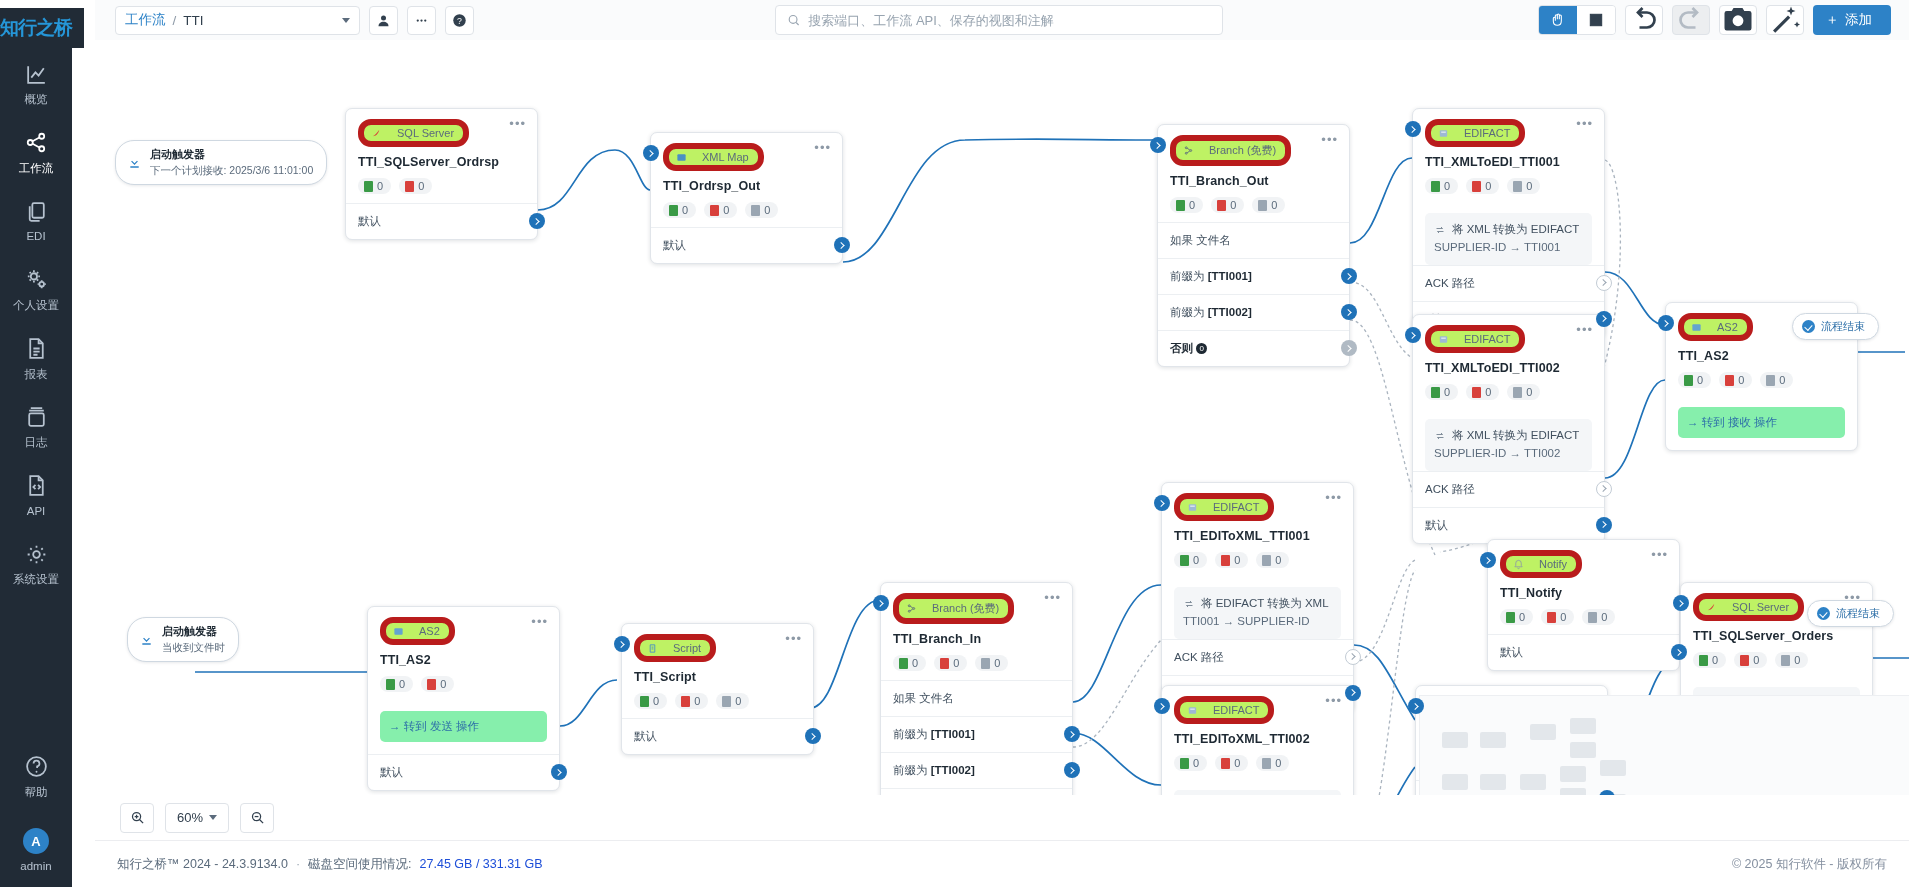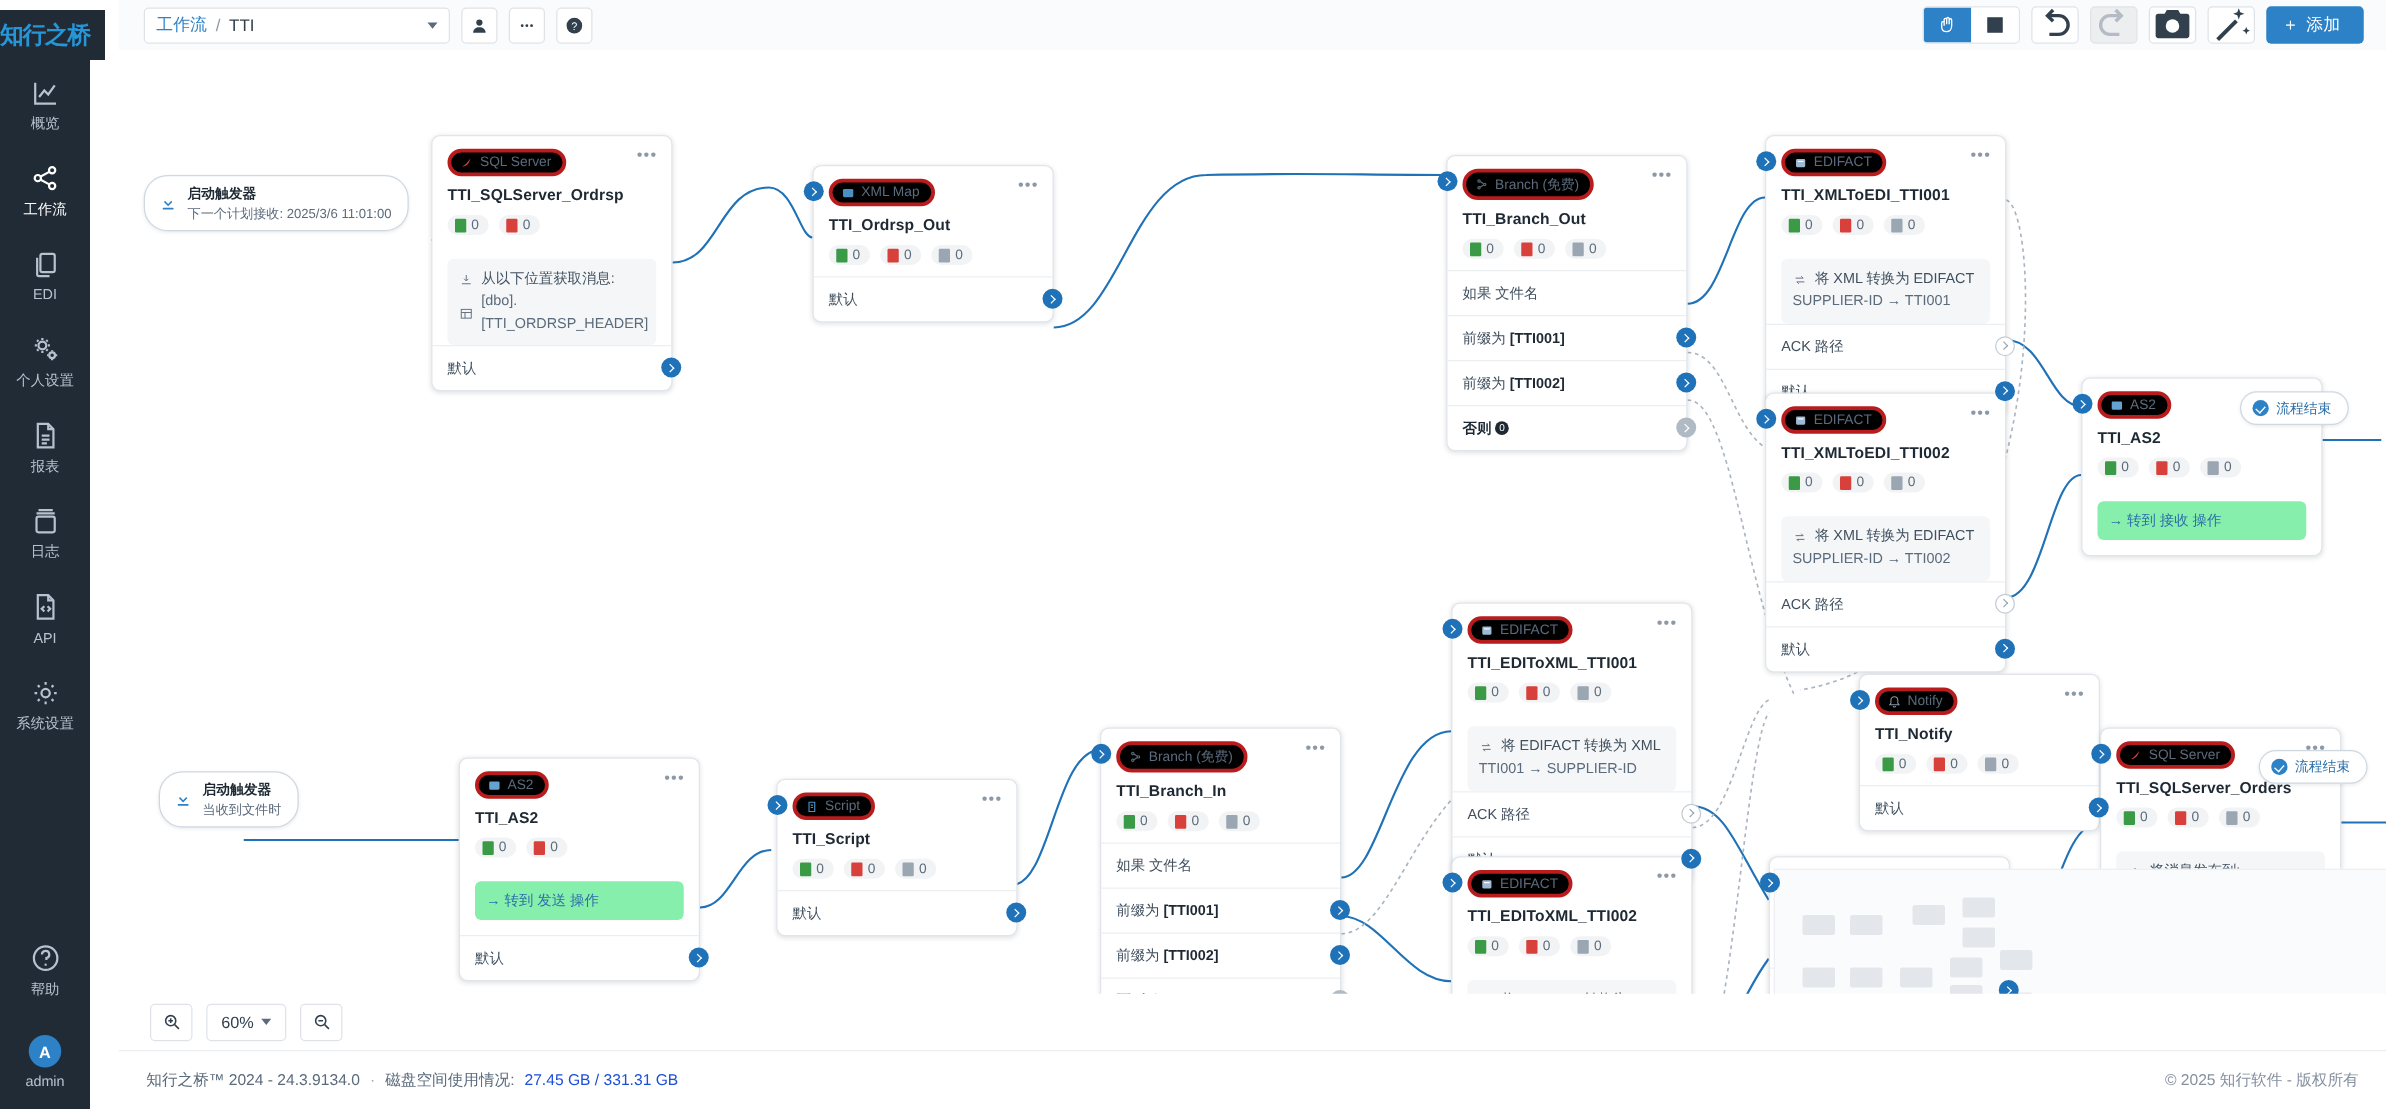--- a/index.html
+++ b/index.html
@@ -90,22 +90,22 @@
   }
   #edges{ position:absolute; left:0; top:0; width:1814px; height:800px; pointer-events:none;}
 
   
   .node{
     position:absolute; background:#fff; border:1px solid #e1e5ea; border-radius:7px;
     box-shadow:0 1px 4px rgba(30,40,55,.14); font-size:12px;
   }
   .node-head{ padding:10px 12px 9px 12px; }
   .chip{
-    display:inline-flex; align-items:center; gap:5px; border:3px solid #b91c1c; border-radius:13px;
-    padding:2px 9px 2px 7px; font-size:11px; color:#5b6b7c; background:#000000;
+    display:inline-flex; align-items:center; gap:15px; border:6px solid #b91c1c; border-radius:13px;
+    padding:2px 9px 2px 7px; font-size:11px; color:#5b6b7c; background:#bef264;
   }
   .chip .cico{ width:11px; height:11px; display:flex;align-items:center;justify-content:center;}
   .chip .cico svg{width:11px;height:11px;}
   .node-dots{ position:absolute; right:11px; top:11px; color:#8d99a6; font-size:13px;
     letter-spacing:1px; cursor:pointer; line-height:8px;}
   .node-title{ margin-top:8px; font-size:12.5px; font-weight:700; color:#1e2933; letter-spacing:.1px;}
   .counts{ display:flex; gap:8px; margin-top:9px;}
   .count{
     display:inline-flex;align-items:center;gap:4px;background:#f1f3f5;border-radius:11px;
     padding:2px 8px 2px 6px;font-size:11px;color:#5b6b7c;
@@ -324,20 +324,27 @@
         <circle cx="18" cy="12" r="1.8"></circle>
       </svg>
   </div>
   <div class="tb-sq">
     <svg viewBox="0 0 24 24">
         <circle cx="12" cy="12" r="10" fill="#32404e"></circle>
         <text x="12" y="17" font-size="14" text-anchor="middle" fill="#fff" font-family="Liberation Sans">?</text>
       </svg>
   </div>
 
+  <div id="search-wrap">
+    <svg viewBox="0 0 24 24">
+        <circle cx="11" cy="11" r="7"></circle>
+        <path d="M16.5 16.5 21 21"></path>
+      </svg>
+    <input id="search-input" placeholder="搜索端口、工作流 API、保存的视图和注解" style="">
+  </div>
 
   <div id="right-tools">
     <div class="tool-group">
       <div class="tool-btn on">
         <svg viewBox="0 0 24 24">
             <path d="M8 11V5.5a1.5 1.5 0 0 1 3 0V11m0-.5V4.5a1.5 1.5 0 0 1 3 0V11m0-.5V6a1.5 1.5 0 0 1 3 0v7c0 4-2.5 7-6 7s-6-2.4-6-6V9.5a1.5 1.5 0 0 1 3 0V13" fill="none" stroke-width="1.6"></path>
           </svg>
       </div>
       <div class="tool-btn">
         <svg viewBox="0 0 24 24" fill="none" stroke-width="1.6">
@@ -420,39 +427,20 @@
           </span><span class="node-dots">•••</span><div class="node-title">TTI_SQLServer_Ordrsp</div><div class="counts">
             <span class="count">
               <i class="pg green"></i>
               <span>0</span>
             </span>
             <span class="count">
               <i class="pg red"></i>
               <span>0</span>
             </span>
           </div></div>
-        <div class="info-box">
-          <div class="info-row">
-            <span class="ii">
-              <svg viewBox="0 0 24 24">
-                <path d="M12 4v9M8.5 10 12 13.5 15.5 10M5 18h14"></path>
-              </svg>
-            </span>
-            <span class="info-strong">从以下位置获取消息:</span>
-          </div>
-          <div class="info-row">
-            <span class="ii">
-              <svg viewBox="0 0 24 24">
-                <rect x="4" y="5" width="16" height="14"></rect>
-                <path d="M4 10h16M10 10v9"></path>
-              </svg>
-            </span>
-            <span>[dbo].[TTI_ORDRSP_HEADER]</span>
-          </div>
-        </div>
         <div class="node-foot"><span>默认</span><span class="port blue" style="right:-8px;top:9px"></span></div>
       </div>
       <div class="node" style="left: 555px; top: 92px; width: 193px;">
         <div class="node-head"><span class="chip">
             <span class="cico">
               <svg viewBox="0 0 24 24">
                 <rect x="3" y="5" width="18" height="14" rx="2" fill="#4a90c4"></rect>
               </svg>
             </span>
             <span>XML Map</span>

